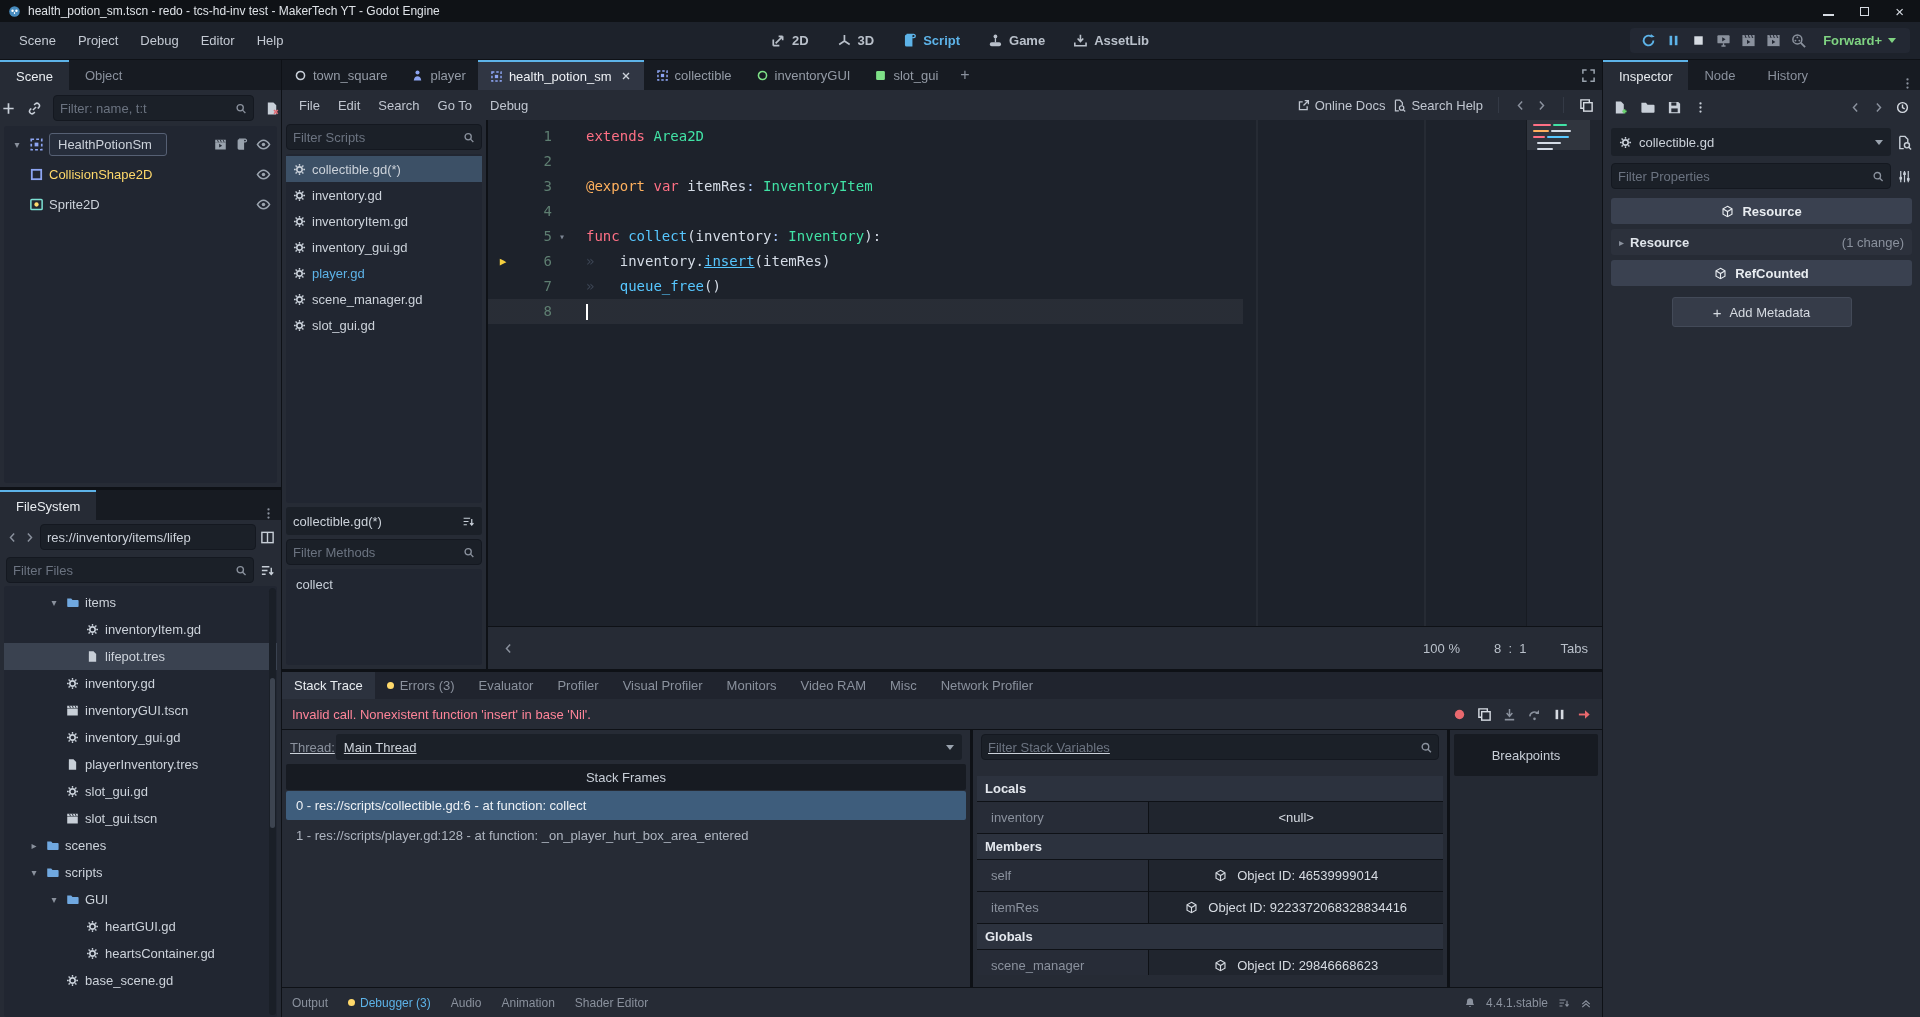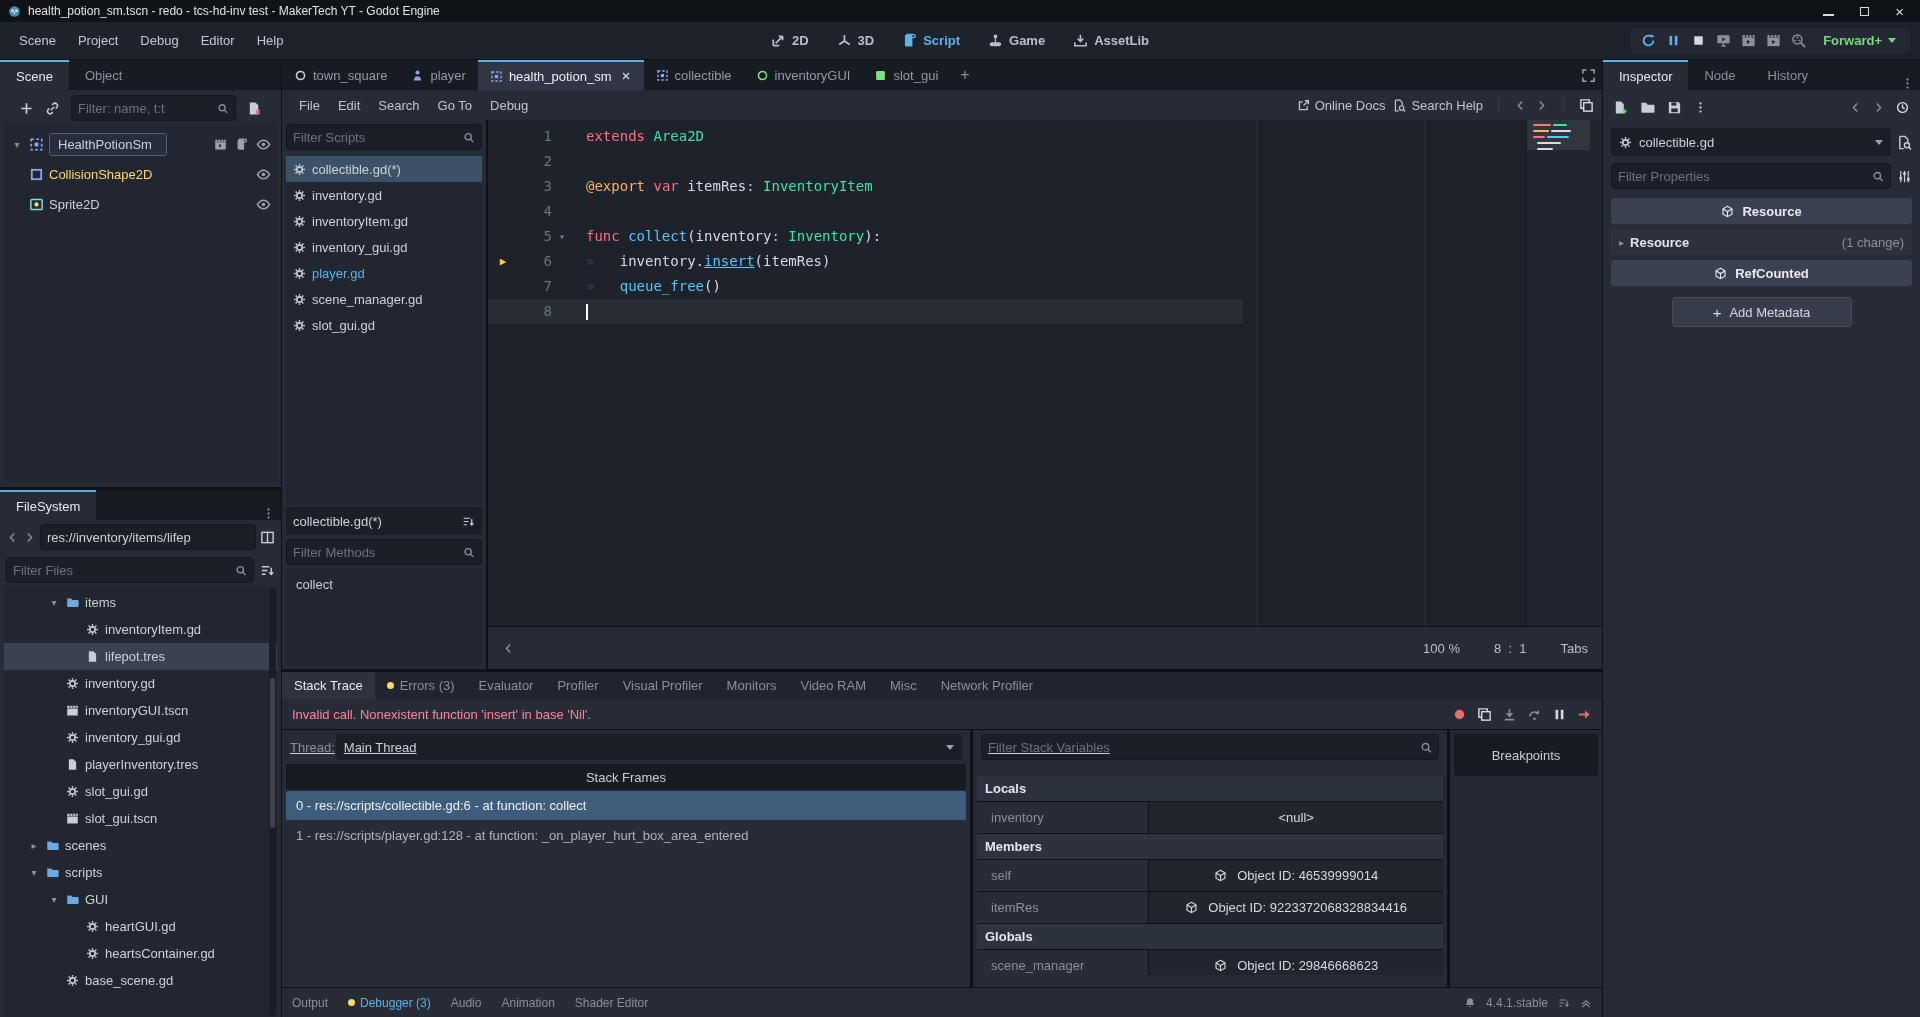--- a/index.html
+++ b/index.html
@@ -50,21 +50,21 @@
   .col-right{width:318px;display:flex;flex-direction:column;border-left:1px solid var(--border);background:var(--panel);}
 
   
   .tabstrip{height:30px;background:var(--header);display:flex;align-items:flex-end;flex:none;}
   .dtab{padding:6px 16px;color:var(--dim);height:30px;display:flex;align-items:center;gap:6px;}
   .dtab.active{background:var(--panel);color:#e8ecf0;border-top:2px solid var(--accent);}
   .strip-end{margin-left:auto;display:flex;align-items:center;padding:0 6px;color:var(--dim);}
 
   
   .scene-dock{height:430px;display:flex;flex-direction:column;background:var(--panel);border-bottom:3px solid var(--border);}
-  .sd-toolbar{height:36px;display:flex;align-items:center;gap:11px;padding:0 19px;}
+  .sd-toolbar{height:36px;display:flex;align-items:center;gap:11px;padding:0 1px;}
   .inputbox{background:var(--dark);border:1px solid #141820;border-radius:4px;display:flex;align-items:center;
     height:26px;padding:0 6px;gap:5px;flex:1;min-width:0;}
   .inputbox input{background:transparent;border:none;outline:none;color:var(--text);width:100%;font-size:13px;font-family:"Liberation Sans",sans-serif;}
   .inputbox input::placeholder{color:#6b7380;}
   .remoteloc{height:34px;display:flex;align-items:center;padding:3px 6px;gap:4px;}
   .rl-btn{flex:1;text-align:center;padding:5px 0;color:var(--dim);border-radius:3px;}
   .rl-btn.active{background:var(--dark);color:var(--accent);}
   .sd-tree{flex:1;background:#212631;margin:0 4px 4px 4px;border-radius:3px;padding:3px 0;overflow:hidden;}
   .sd-row{display:flex;align-items:center;height:30px;padding:0 6px;gap:5px;}
   .sd-row .arrow{color:var(--dim);width:14px;font-size:10px;text-align:center;}

